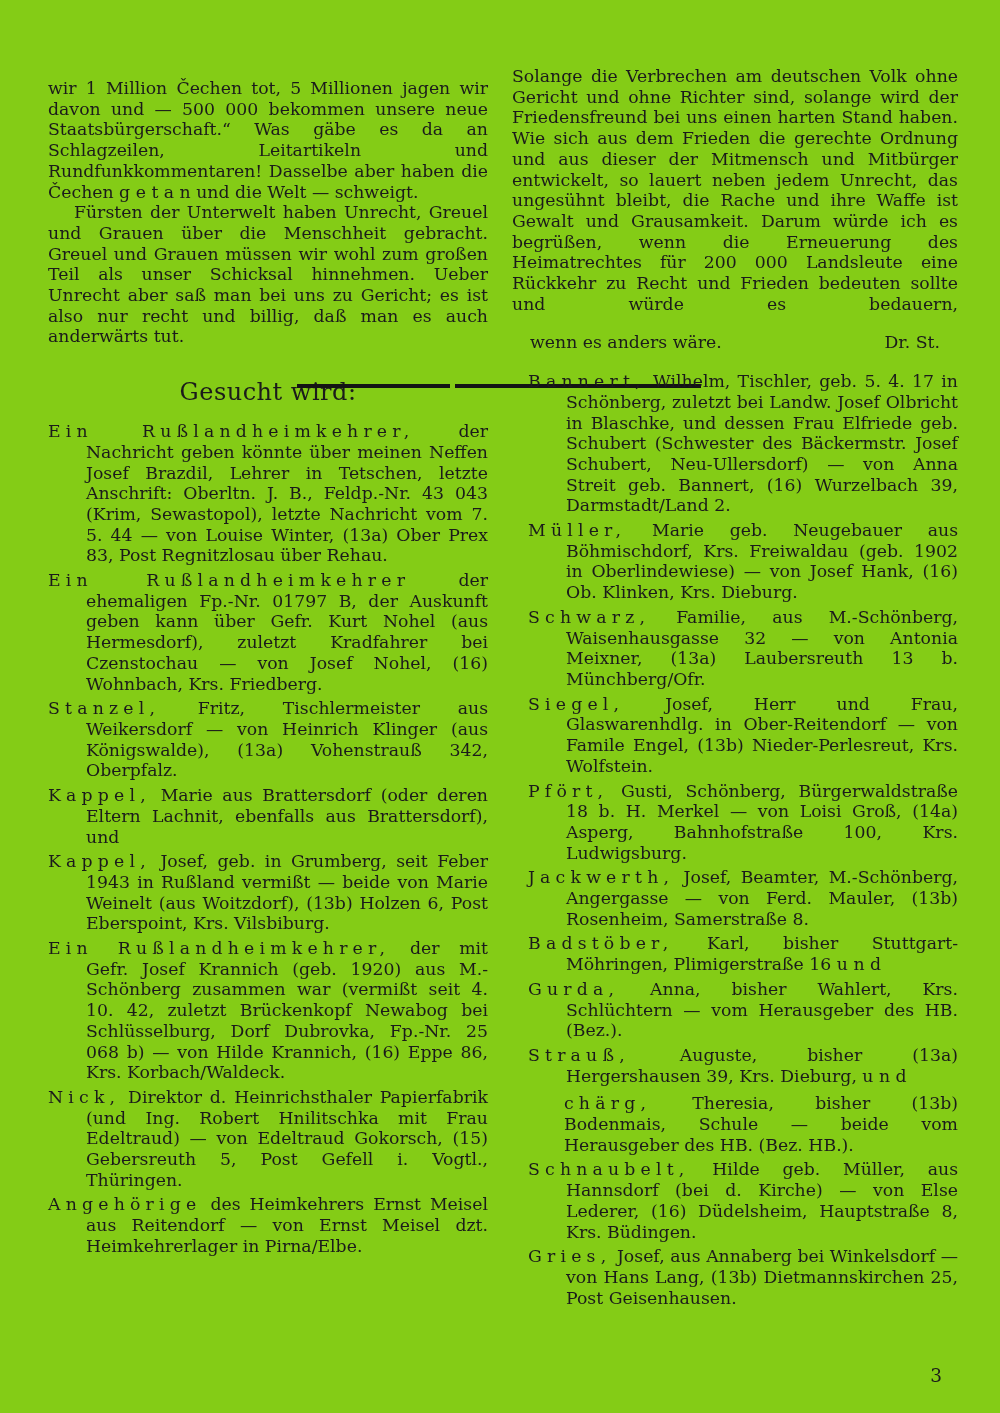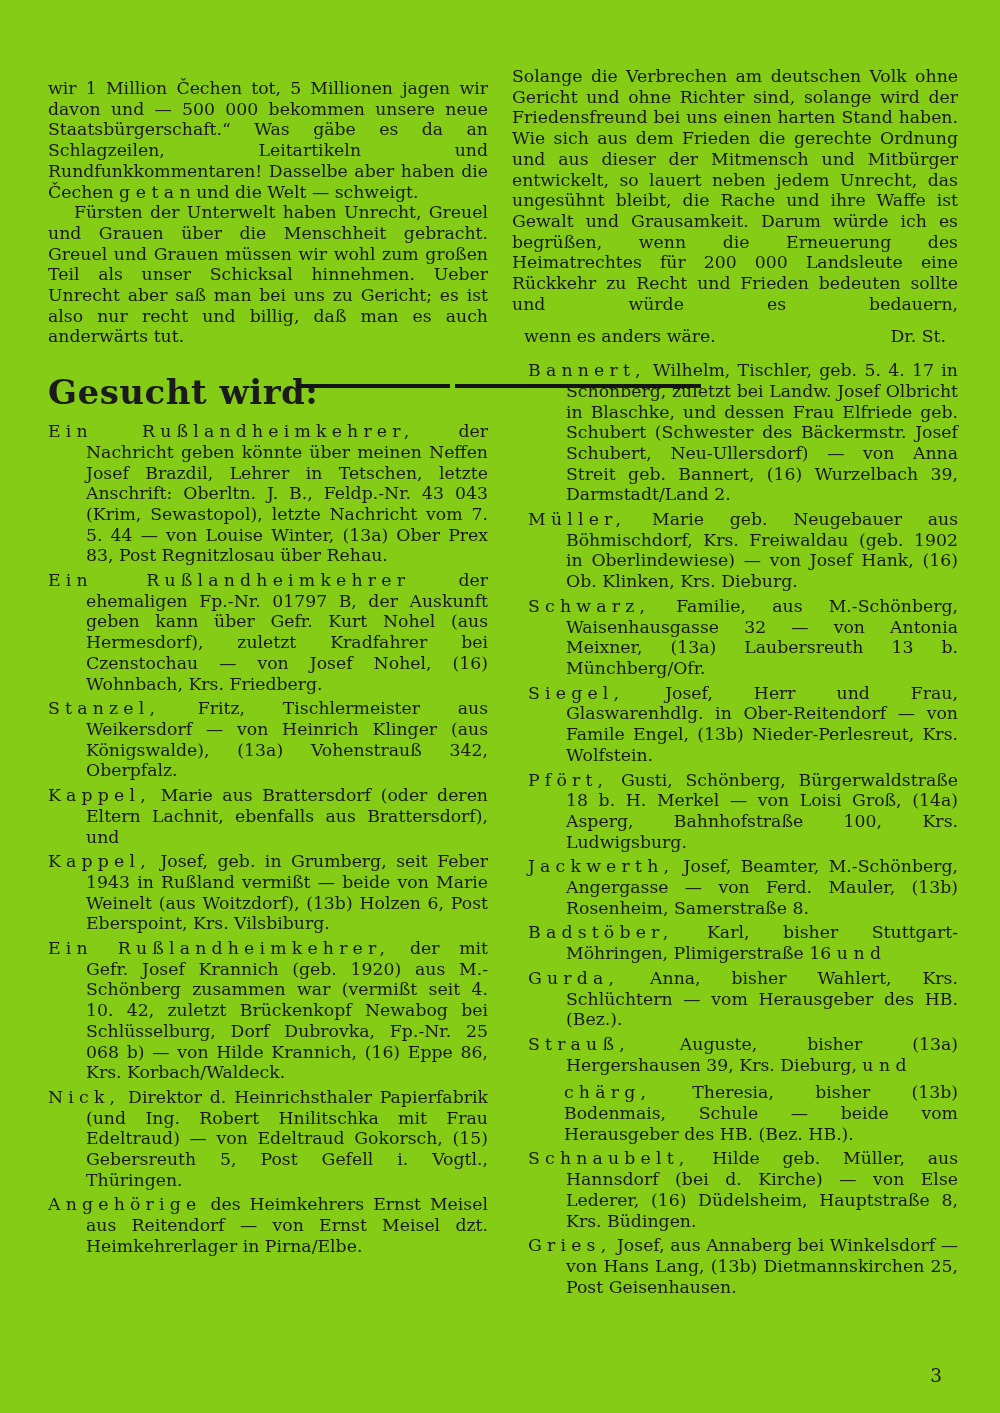--- a/index.html
+++ b/index.html
@@ -37,42 +37,42 @@
   }
   .para.indent-first {
     text-indent: 26px;
   }
   .para.justify-last {
     text-align-last: justify;
   }
   .lastline {
     display: flex;
     justify-content: space-between;
-    margin: 12px;
+    margin: 18px;
   }
   .divider {
     position: absolute;
     left: 297px;
     top: 384px;
     width: 404px;
     display: flex;
     gap: 5px;
   }
   .divider .seg {
     height: 3.5px;
     background: #141414;
   }
   .divider .seg1 { width: 153px; }
   .divider .seg2 { width: 246px; }
   .heading {
     margin: 26px 0 10px 0;
-    text-align: left;
-    font-size: 34px;
+    text-align: center;
+    font-size: 24px;
     line-height: 38px;
-    font-weight: bold;
+    font-weight: normal;
     letter-spacing: 0.5px;
   }
   .entry-list { margin-top: 0; }
   .entry-list.rt { margin-top: 13px; margin-left: 16px; }
   .entry {
     margin: 4px 0 0 0;
     padding-left: 38px;
     text-indent: -38px;
     text-align: justify;
     hyphens: auto;

